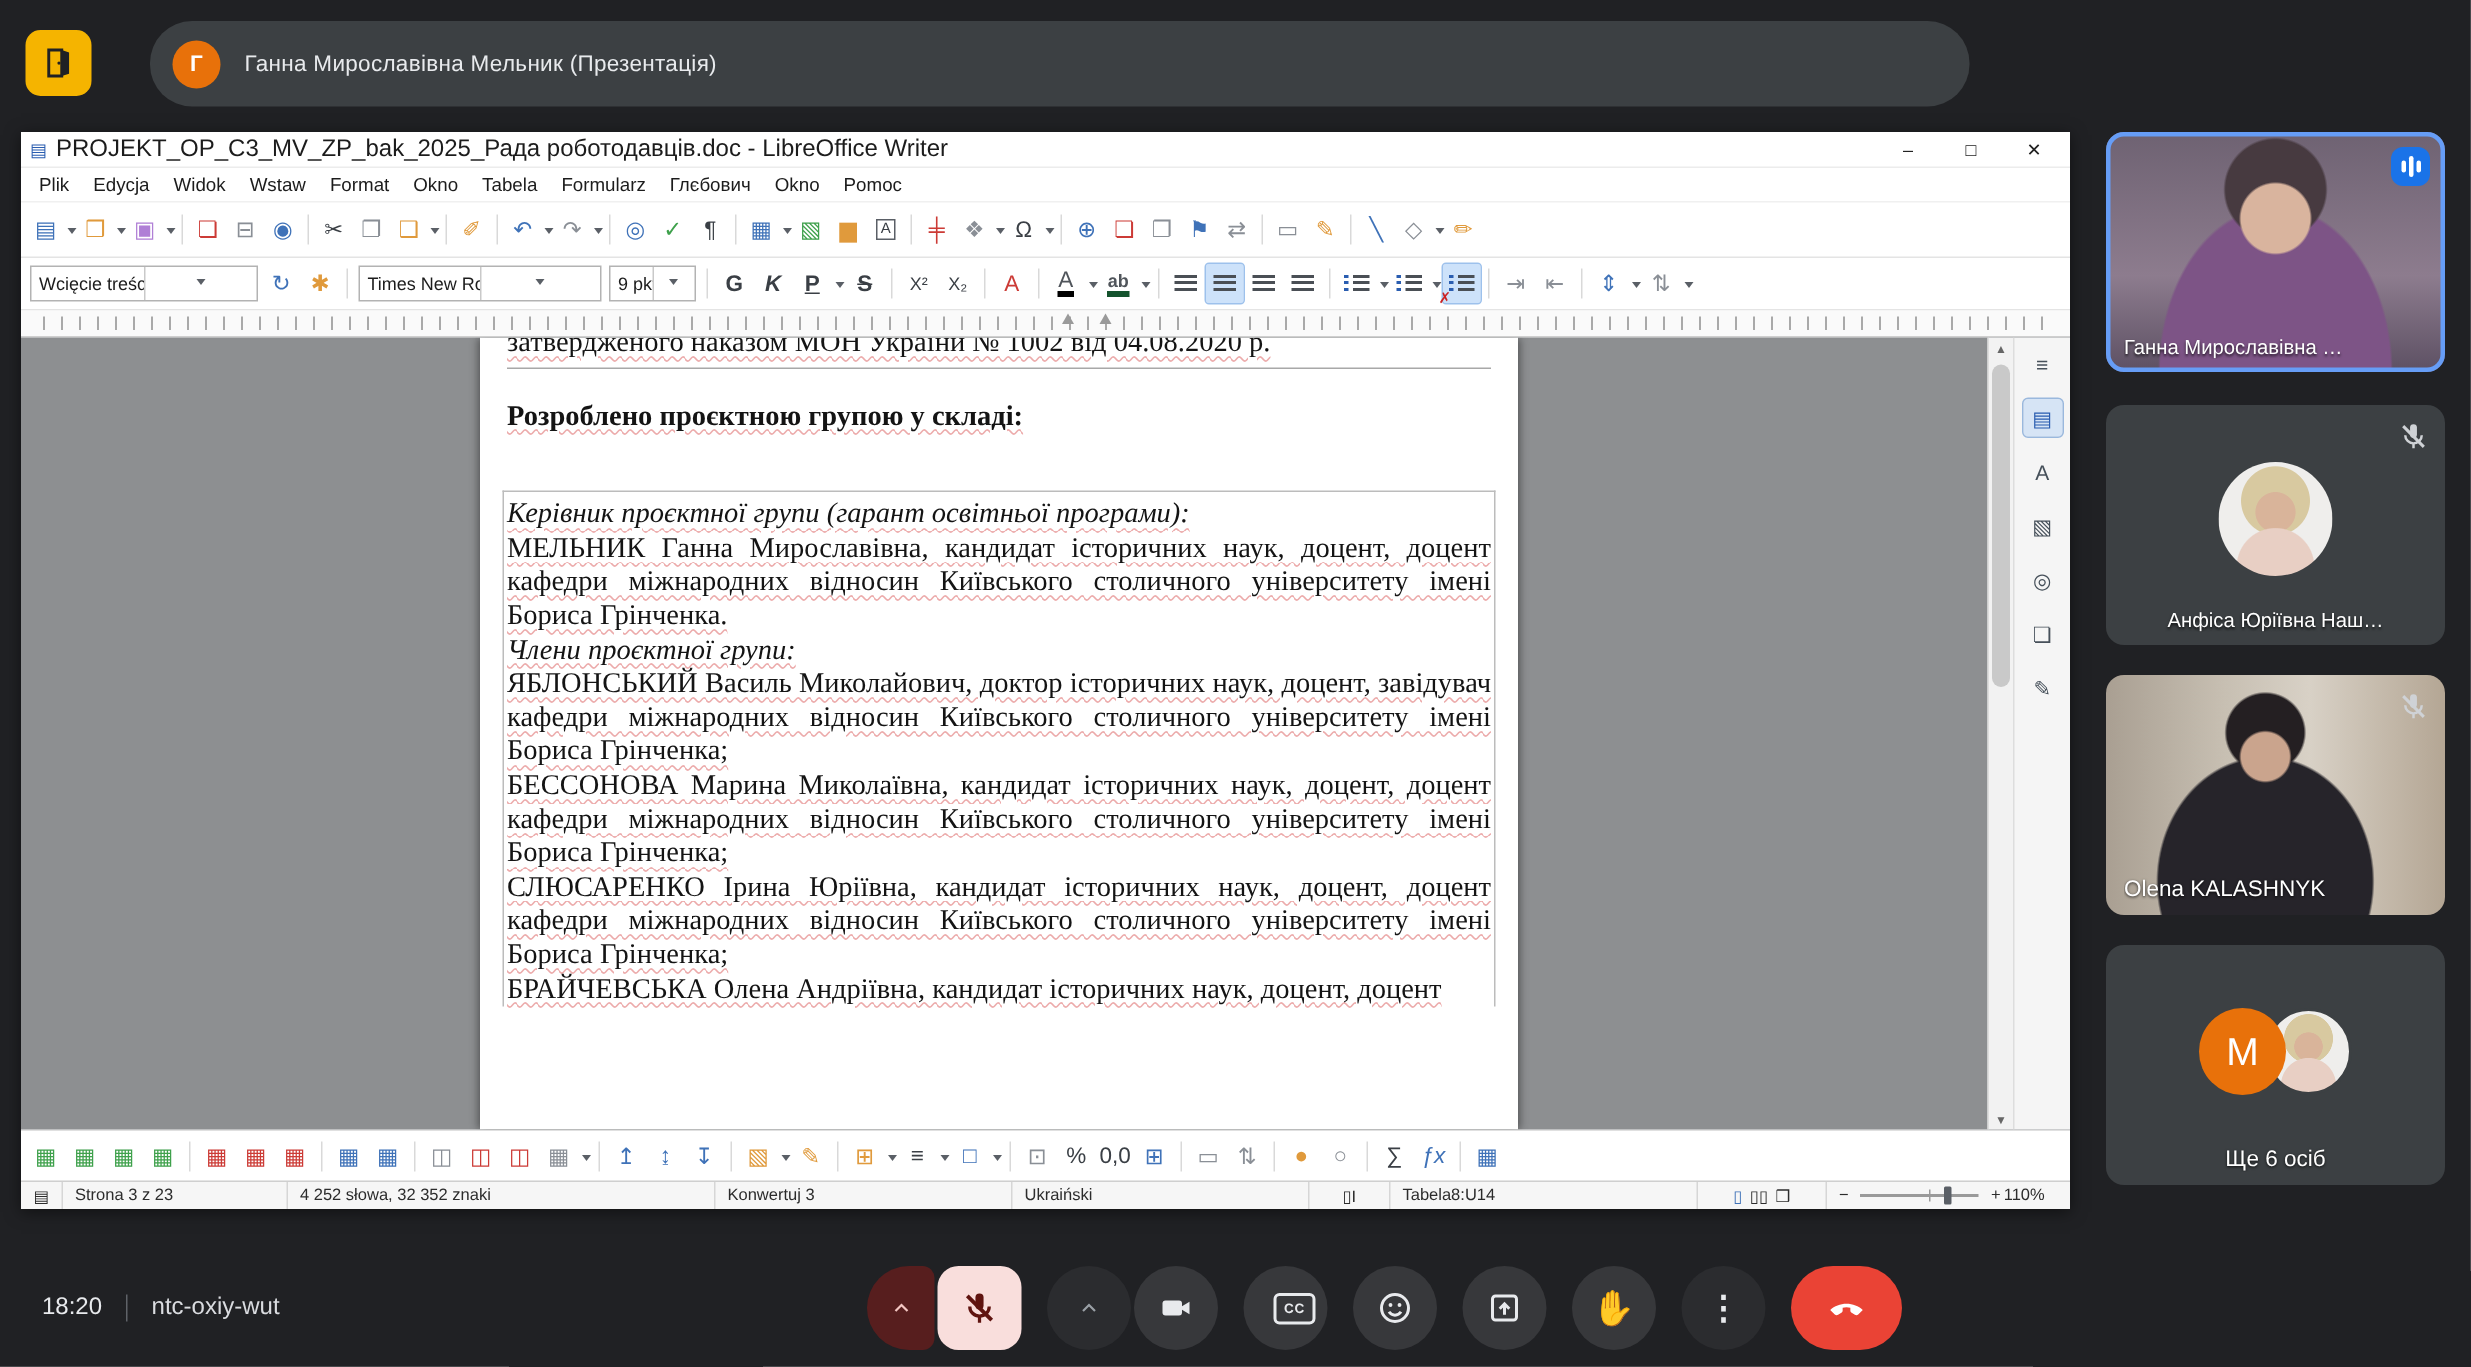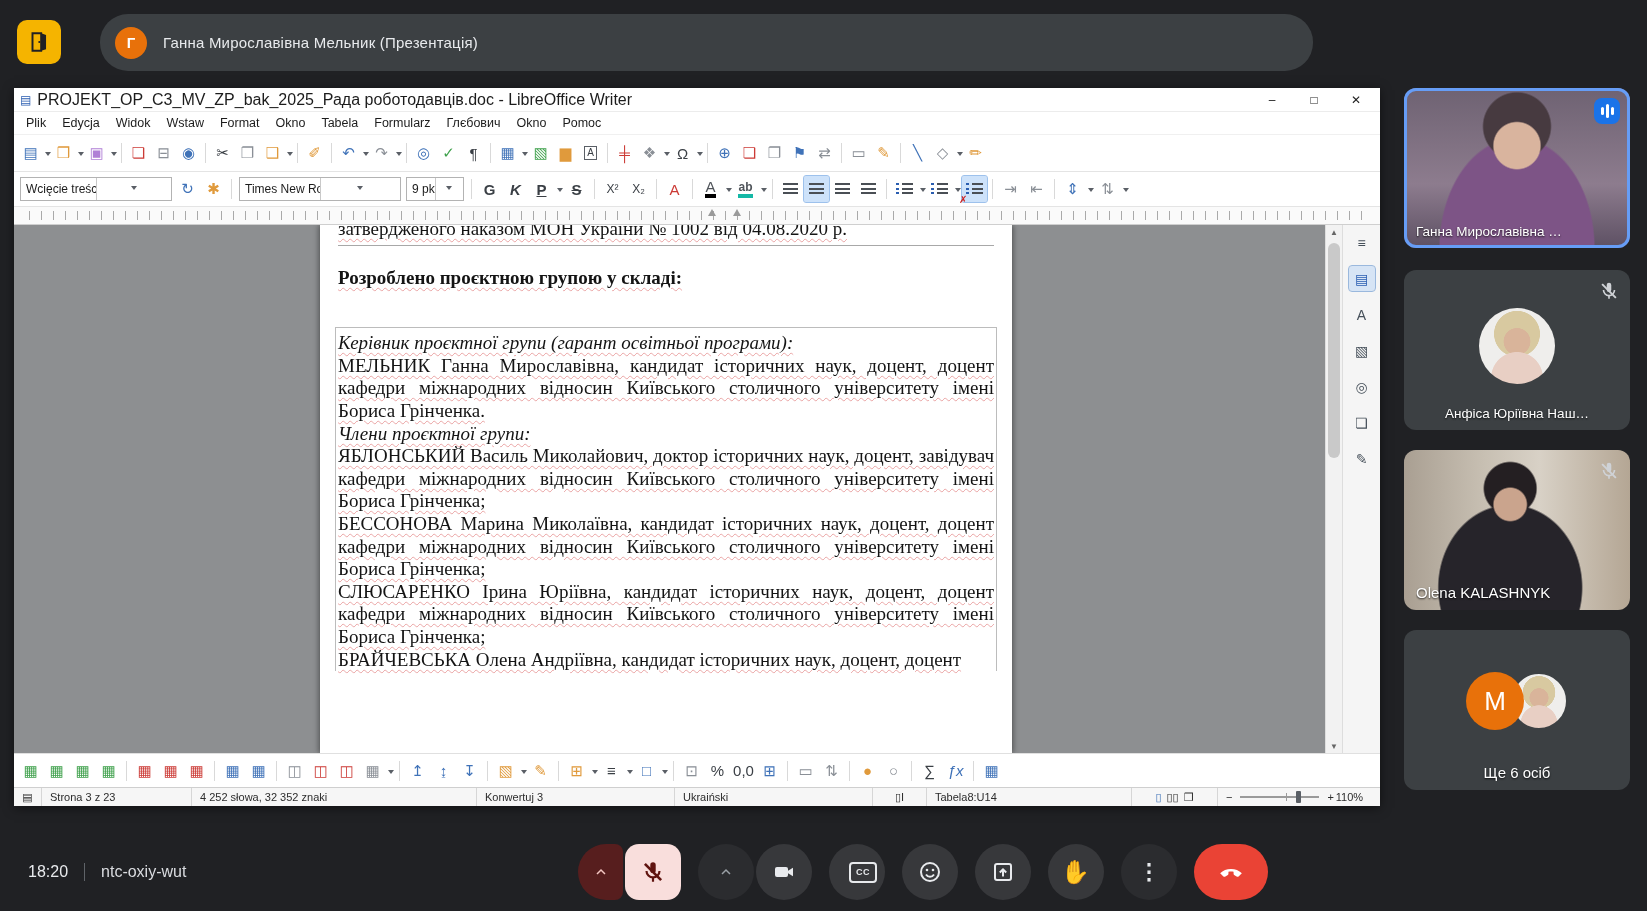--- a/index.html
+++ b/index.html
@@ -35,21 +35,21 @@
   .c-green{color:#3fa14c}.c-gray{color:#8a8f96}.c-dark{color:#3a3f45}
   .boxedA{border:1px solid #5a5f66;font-size:10px;padding:0 2px;line-height:12px;color:#3a3f45;}
   .combo{height:24px;border:1px solid #b3b3b3;background:#fff;display:flex;align-items:center;
          font-size:12px;color:#1c1c1c;box-sizing:border-box;margin:0 2px;}
   .combo span{flex:1;padding:0 5px;white-space:nowrap;overflow:hidden;}
   .combo .arr{width:17px;height:100%;border-left:1px solid #c9c9c9;display:flex;align-items:center;justify-content:center;}
   .fbtn{font-size:15px;font-weight:bold;color:#3a3f45;}
   .under{text-decoration:underline;}
   .strike{text-decoration:line-through;}
   .fc{border-bottom:4px solid #000;line-height:14px;}
-  .hl{border-bottom:4px solid #14b8a6;line-height:14px;font-size:12px;font-weight:bold;}
+  .hl{border-bottom:4px solid #14532d;line-height:14px;font-size:12px;font-weight:bold;}
   .bars{width:15px;height:13px;background:repeating-linear-gradient(to bottom,#4a4f55 0 2px,transparent 2px 4.6px);}
   .libars{width:17px;height:13px;background:
       repeating-linear-gradient(to bottom,#4a4f55 0 2px,transparent 2px 4.6px) right/11px 100% no-repeat,
       repeating-linear-gradient(to bottom,#2a5db0 0 2px,transparent 2px 4.6px) left/3px 100% no-repeat;}
   .nolist{position:relative;}
   .nolist::after{content:"✗";position:absolute;left:-3px;bottom:-3px;color:#c22;font-size:10px;}
 
   .ruler{height:17px;background:#fafafa;border-bottom:1px solid #cfcfcf;position:relative;}
   .ruler .ticks{position:absolute;inset:4px 10px 4px 10px;
       background:repeating-linear-gradient(to right,transparent 0 5px,#a9a9a9 5px 6px,transparent 6px 12px);}

